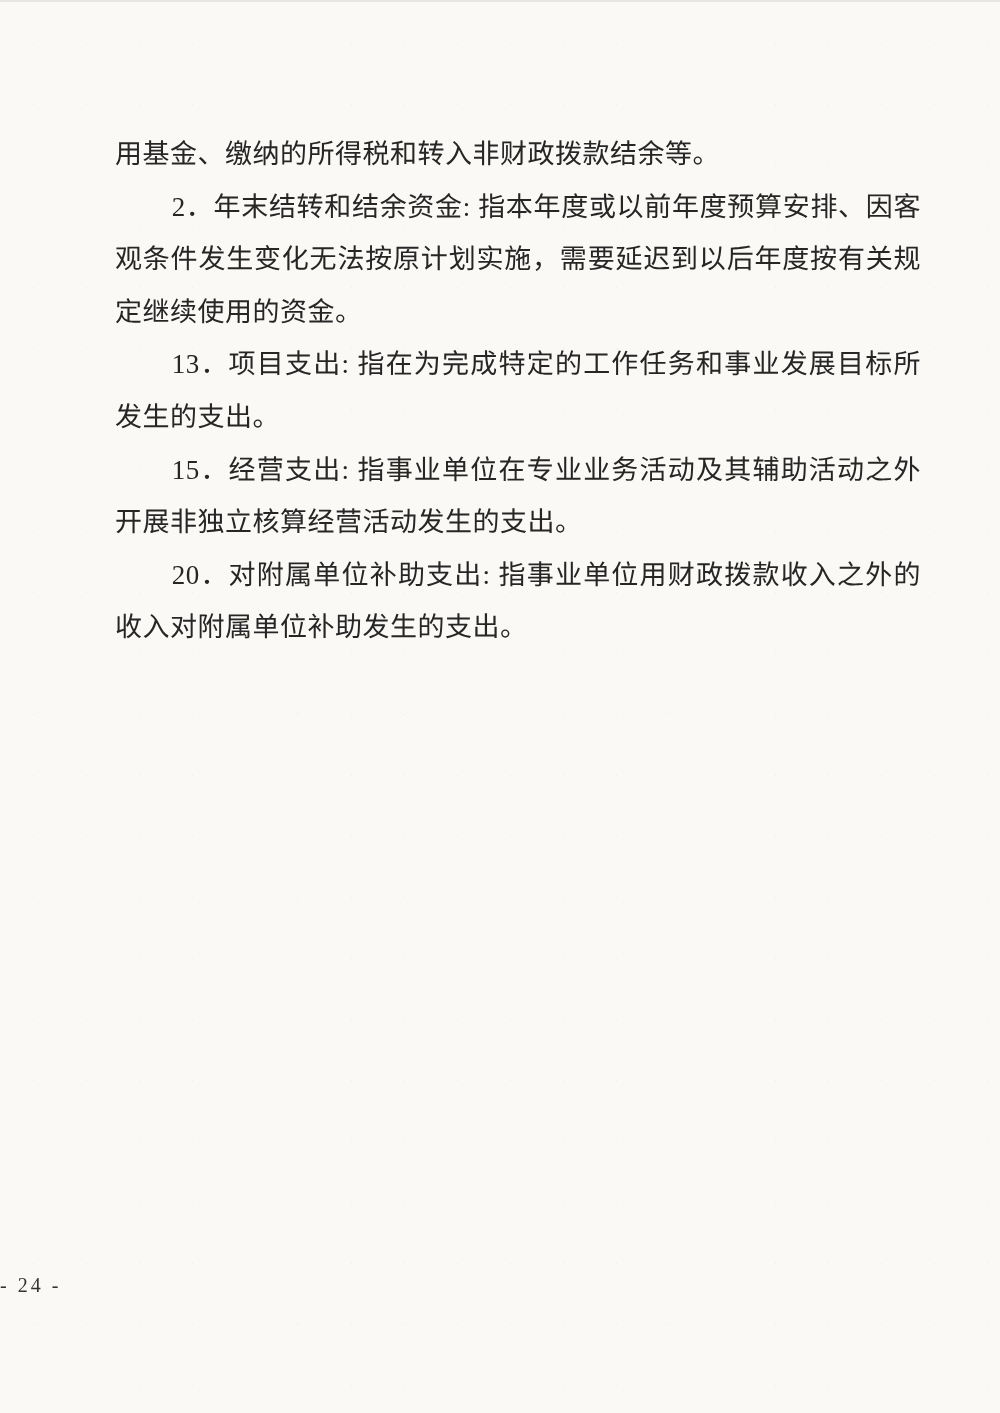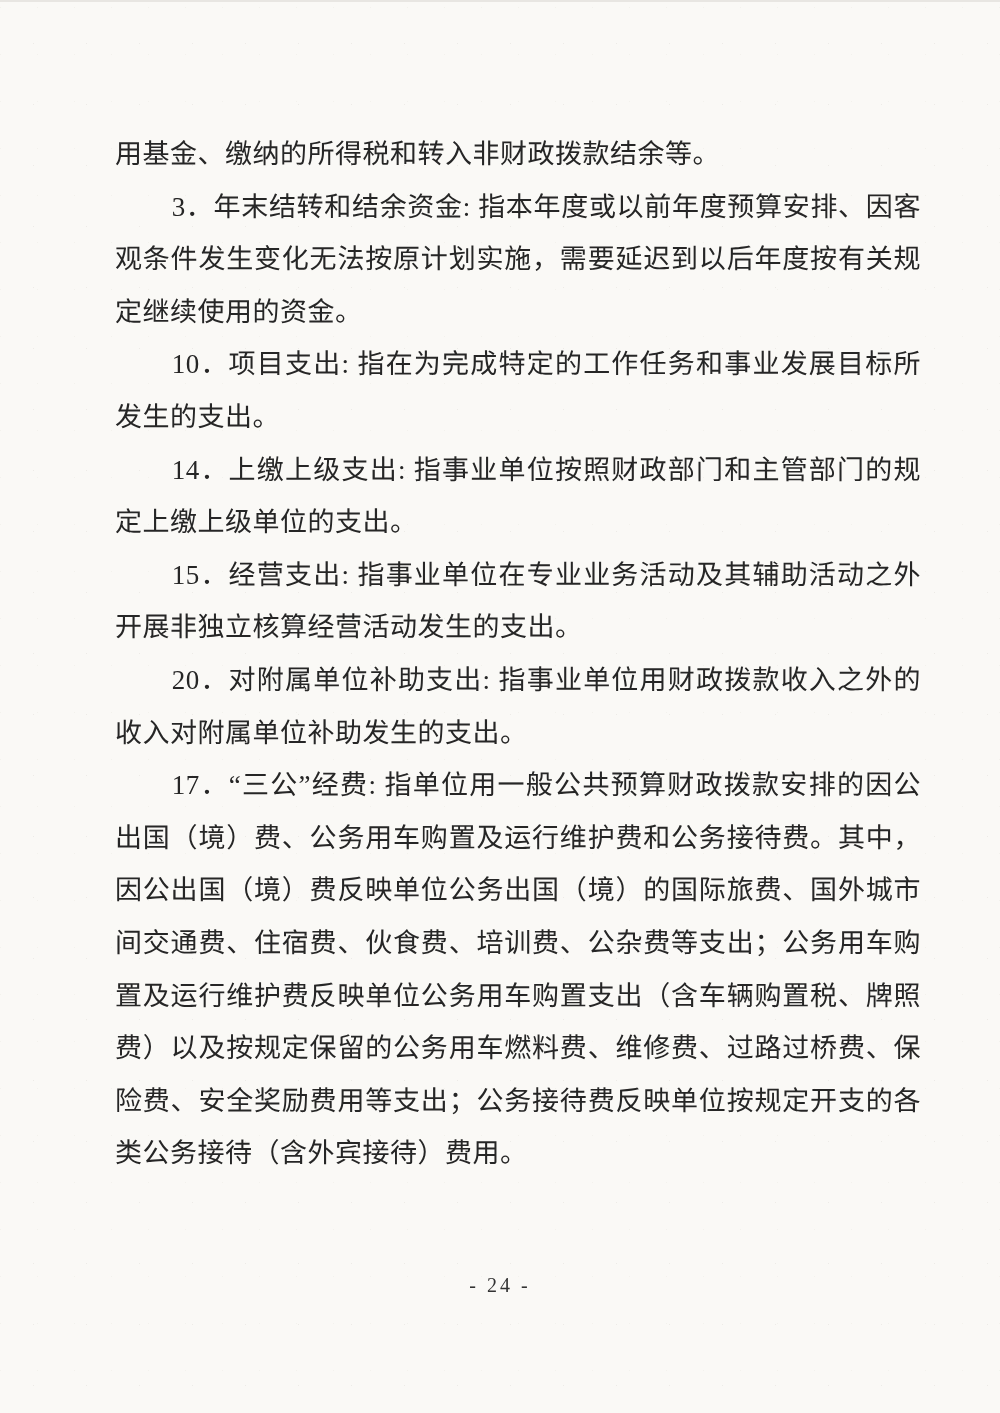--- a/index.html
+++ b/index.html
@@ -45,44 +45,42 @@
   }
   .term {
     
     font-weight: normal;
   }
   .page-number {
     position: absolute;
     top: 1272px;
     left: 0;
     width: 1000px;
-    text-align: center;
+    text-align: left;
     font-size: 20px;
     letter-spacing: 3px;
     color: #333;
     font-family: "Liberation Serif", "DejaVu Serif", serif;
   }
 </style>
 </head>
 <body>
 
 <div class="page">
   <div class="text-block">
 
     <p class="para no-indent">用基金、缴纳的所得税和转入非财政拨款结余等。</p>
 
-    <p class="para"><span class="term">3．年末结转和结余资金: </span><span>指本年度或以前年度预算安排、因客观条件发生变化无法按原计划实施，需要延迟到以后年度按有关规定继续使用的资金。</span></p>
+    <p class="para"><span class="term">2．年末结转和结余资金: </span><span>指本年度或以前年度预算安排、因客观条件发生变化无法按原计划实施，需要延迟到以后年度按有关规定继续使用的资金。</span></p>
 
 
-    <p class="para"><span class="term">10．项目支出: </span><span>指在为完成特定的工作任务和事业发展目标所发生的支出。</span></p>
+    <p class="para"><span class="term">13．项目支出: </span><span>指在为完成特定的工作任务和事业发展目标所发生的支出。</span></p>
 
-    <p class="para"><span class="term">14．上缴上级支出: </span><span>指事业单位按照财政部门和主管部门的规定上缴上级单位的支出。</span></p>
 
     <p class="para"><span class="term">15．经营支出: </span><span>指事业单位在专业业务活动及其辅助活动之外开展非独立核算经营活动发生的支出。</span></p>
 
     <p class="para"><span class="term">20．对附属单位补助支出: </span><span>指事业单位用财政拨款收入之外的收入对附属单位补助发生的支出。</span></p>
 
-    <p class="para"><span class="term">17．“三公”经费: </span><span>指单位用一般公共预算财政拨款安排的因公出国（境）费、公务用车购置及运行维护费和公务接待费。其中，因公出国（境）费反映单位公务出国（境）的国际旅费、国外城市间交通费、住宿费、伙食费、培训费、公杂费等支出；公务用车购置及运行维护费反映单位公务用车购置支出（含车辆购置税、牌照费）以及按规定保留的公务用车燃料费、维修费、过路过桥费、保险费、安全奖励费用等支出；公务接待费反映单位按规定开支的各类公务接待（含外宾接待）费用。</span></p>
 
   </div>
 
   <div class="page-number">- 24 -</div>
 </div>
 
 </body></html>

